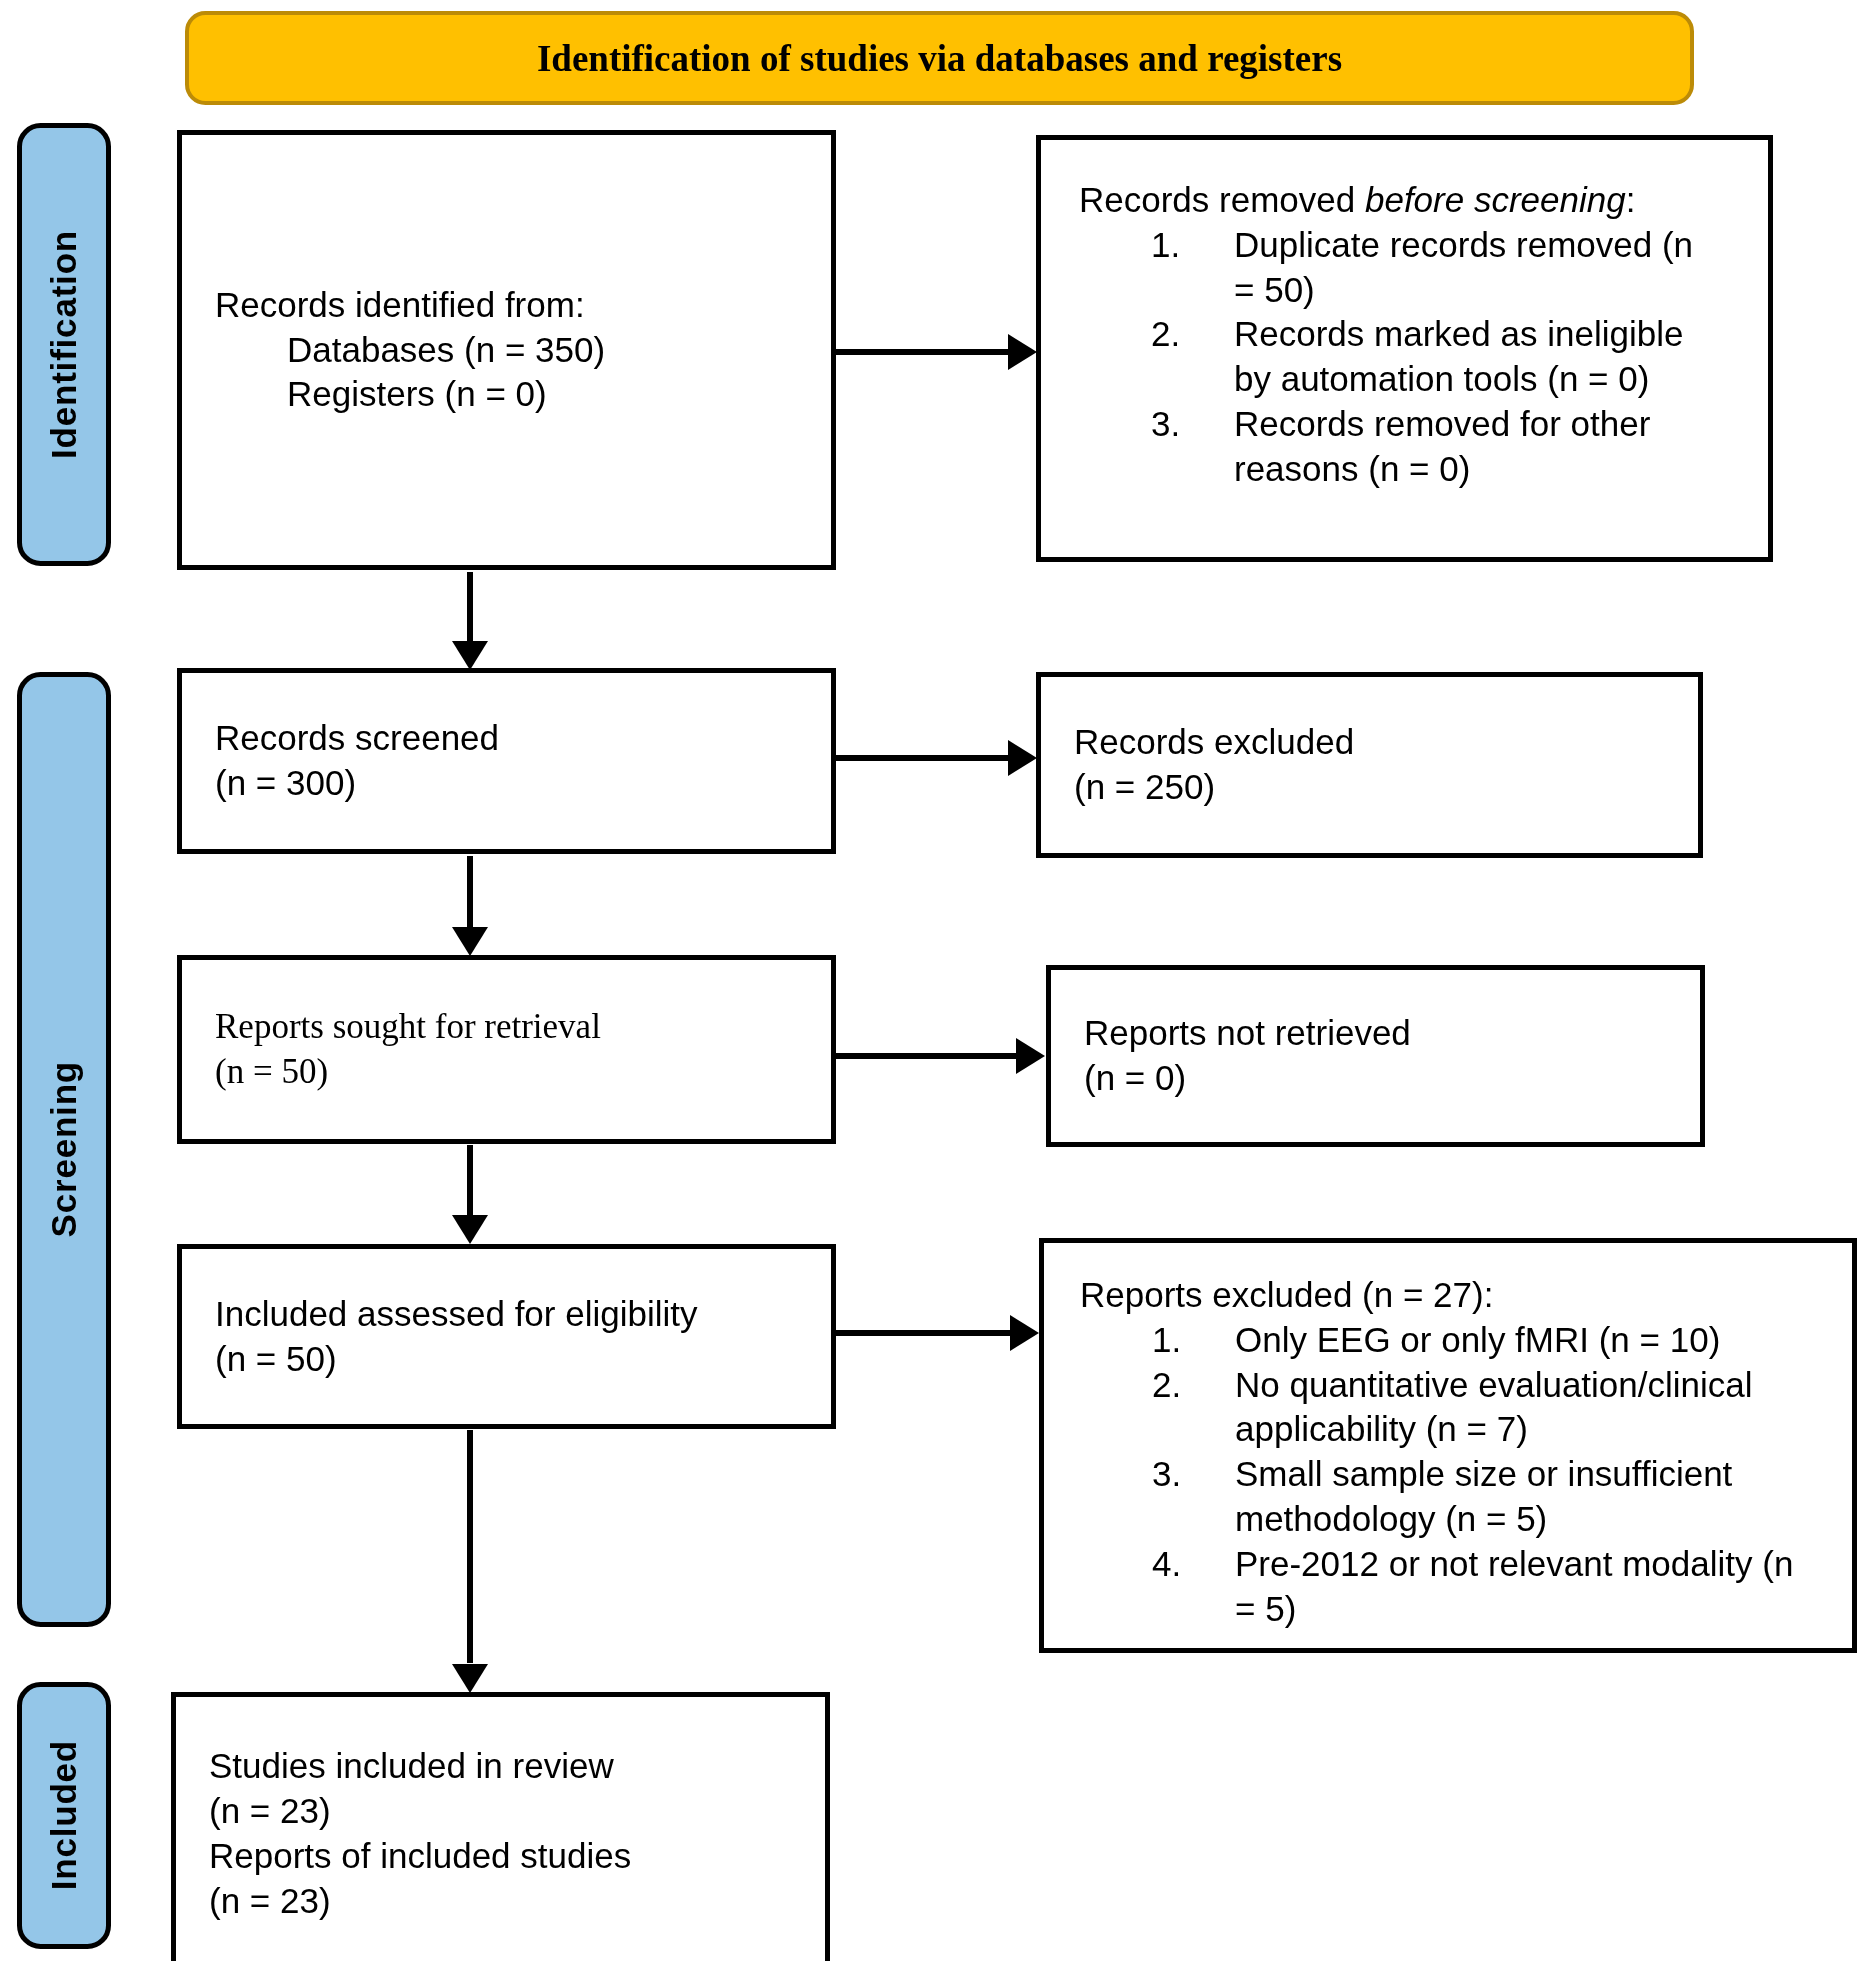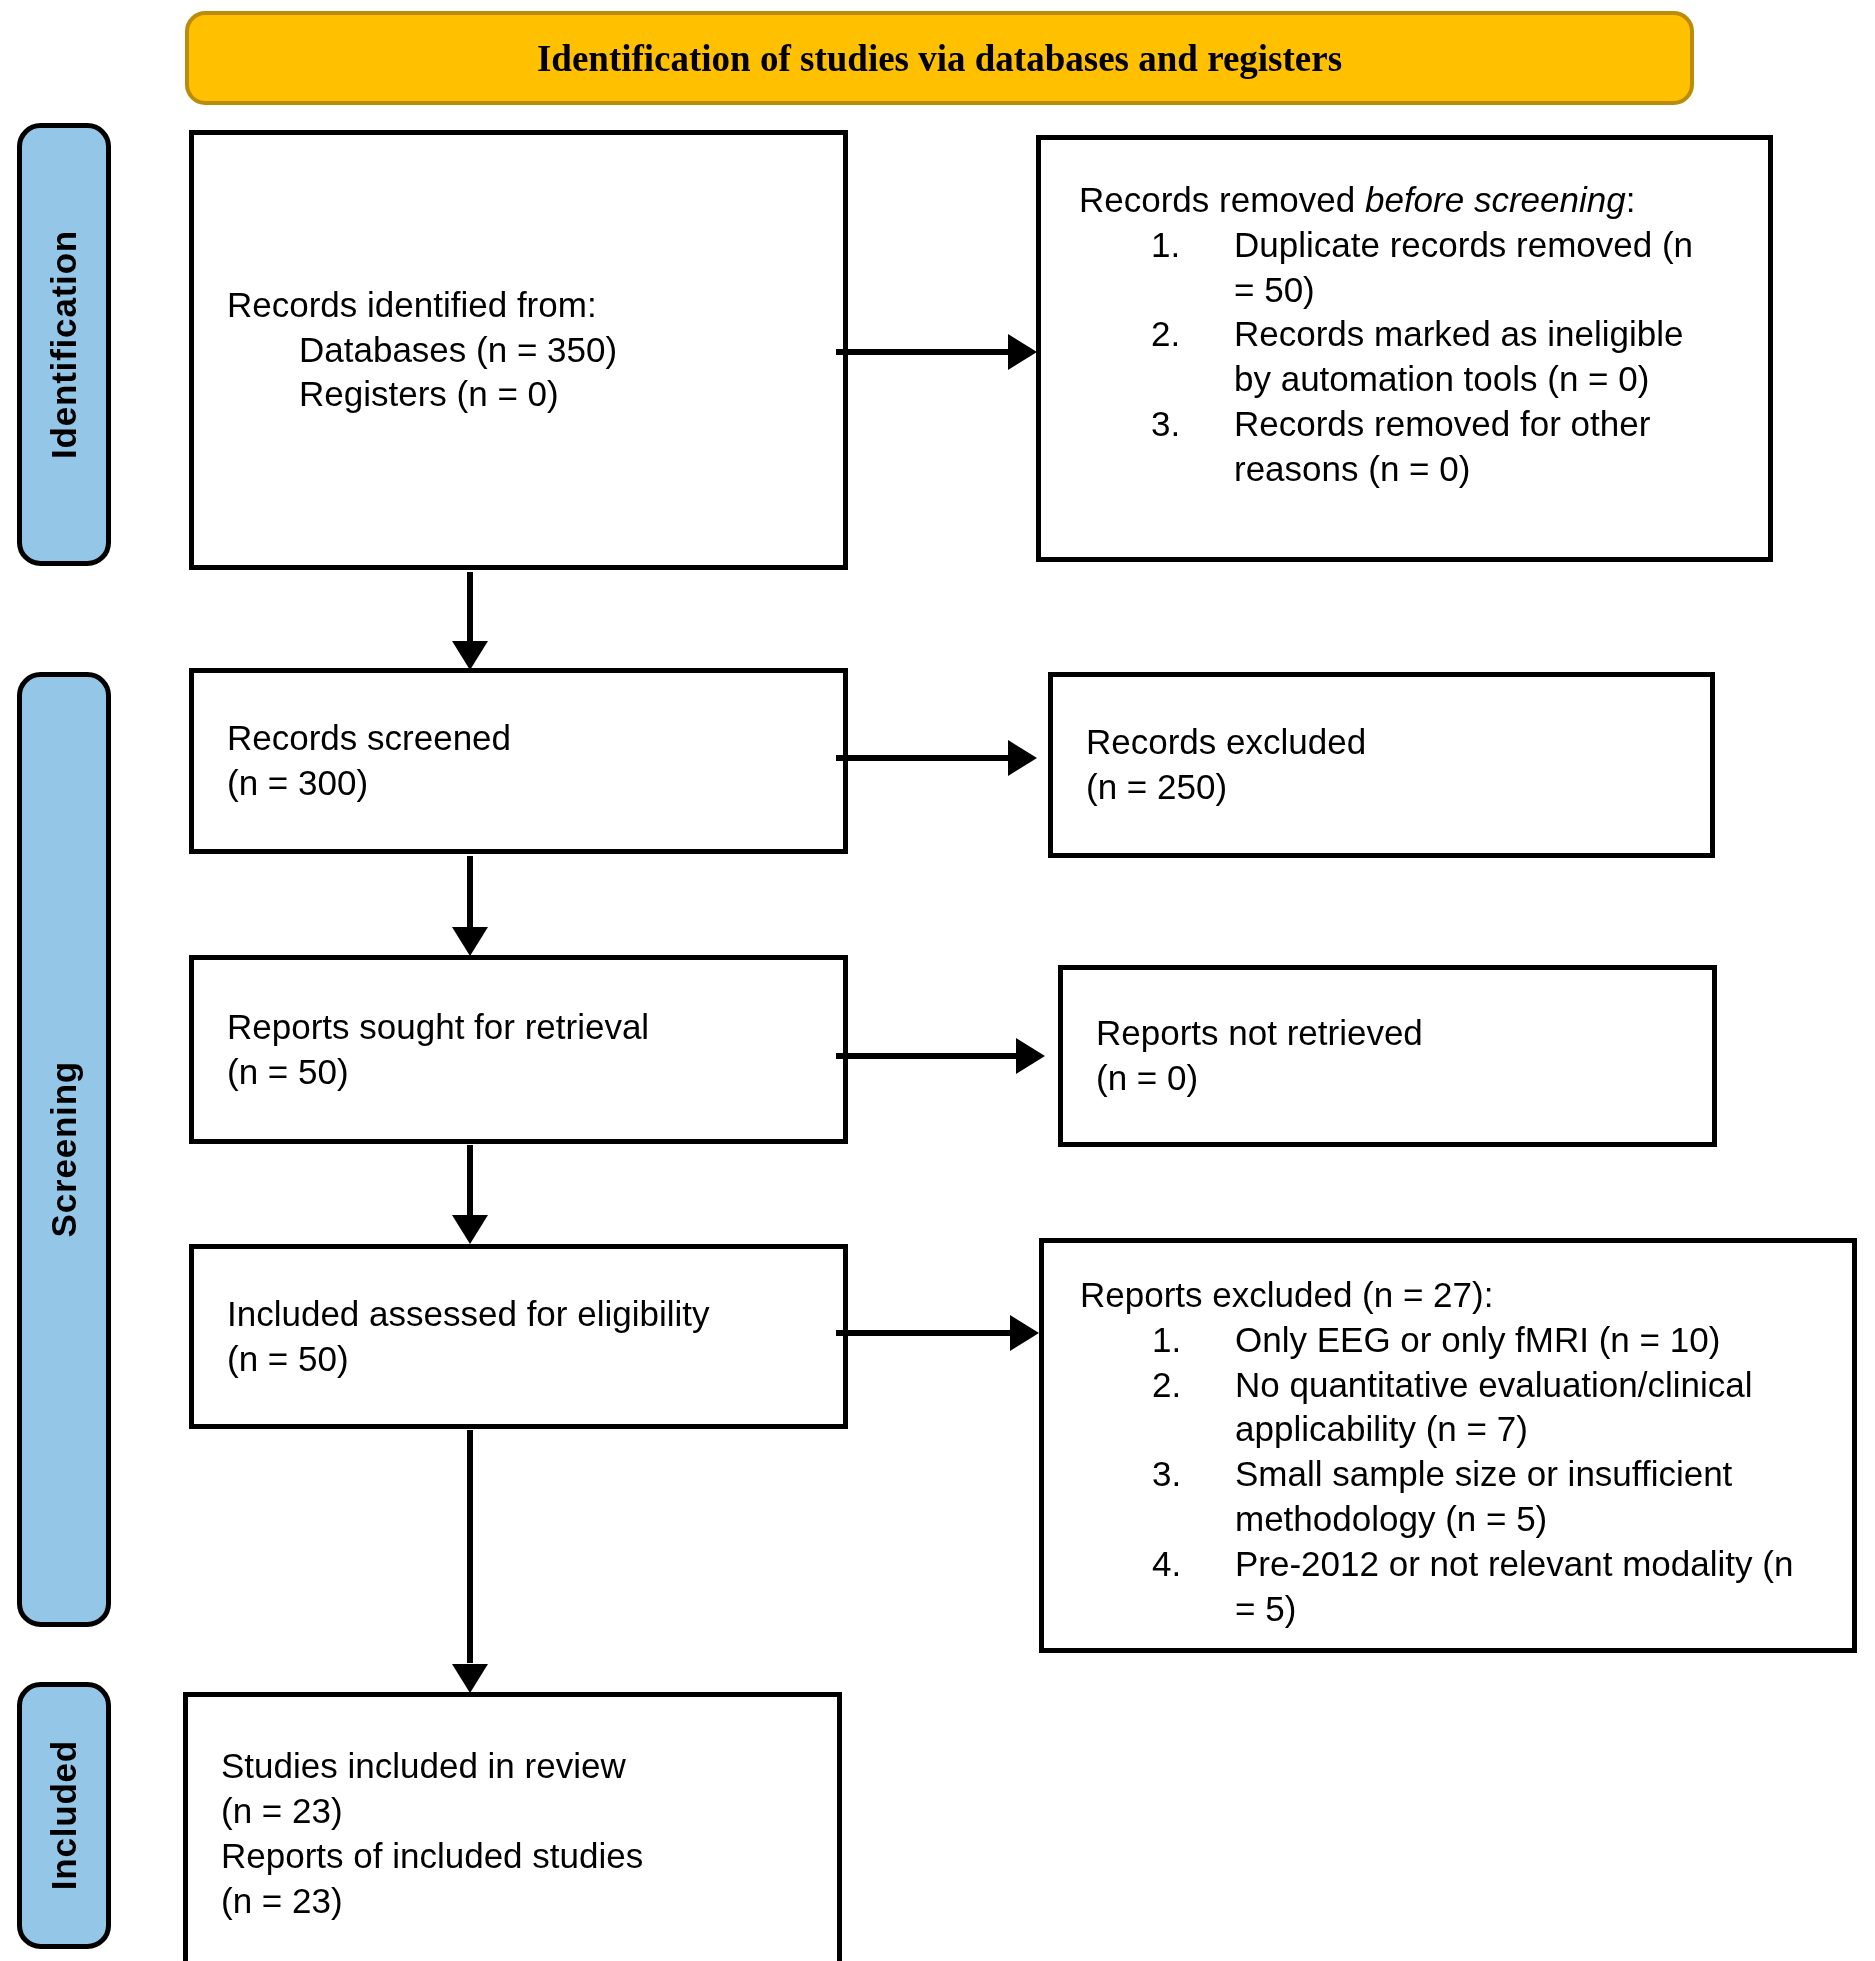--- a/index.html
+++ b/index.html
@@ -64,25 +64,24 @@
     box-sizing: border-box;
     font-size: 35px;
     line-height: 1.28;
   }
   .box.center {
     display: flex;
     flex-direction: column;
     justify-content: center;
     padding-left: 33px;
     padding-right: 19px;
-    margin-left: 12px;
   }
   .box-b1 { left: 177px; top: 130px;  width: 659px;  height: 440px; }
   .box-b2 { left: 177px; top: 668px;  width: 659px;  height: 186px; }
-  .box-b3 { left: 177px; top: 955px; width: 659px;  height: 189px; }
+  .box-b3 { left: 177px; top: 955px; width: 659px;  height: 189px; font-family: Liberation Serif, serif; }
   .box-b4 { left: 177px; top: 1244px; width: 659px;  height: 185px; }
   .box-b5 { left: 171px; top: 1692px; width: 659px;  height: 284px; }
   .box-r1 { left: 1036px; top: 135px;  width: 737px;  height: 427px; padding: 38px 23.6px 0 38px; }
   .box-r2 { left: 1036px; top: 672px;  width: 667px;  height: 186px; }
   .box-r3 { left: 1046px; top: 965px; width: 659px;  height: 182px; }
   .box-r4 { left: 1039px; top: 1238px; width: 818px; height: 415px; padding: 30px 20.4px 0 36px; }
   .indent { padding-left: 72px; }
   .flowlist {
     margin: 0;
     padding: 0 0 0 72px;

